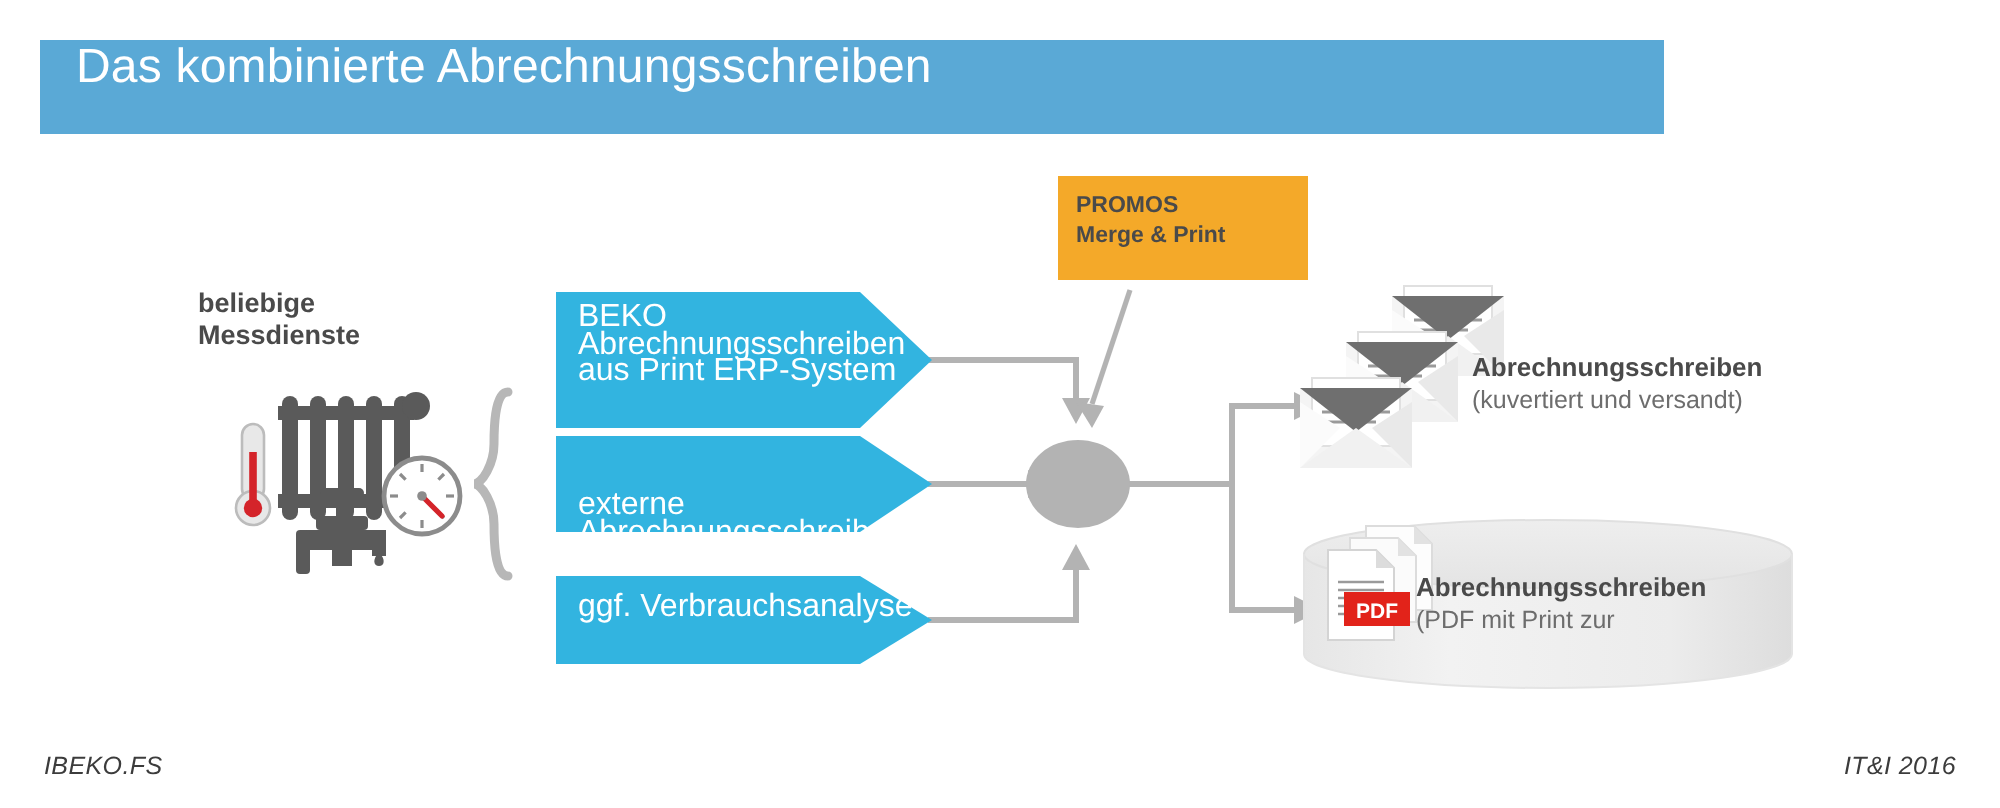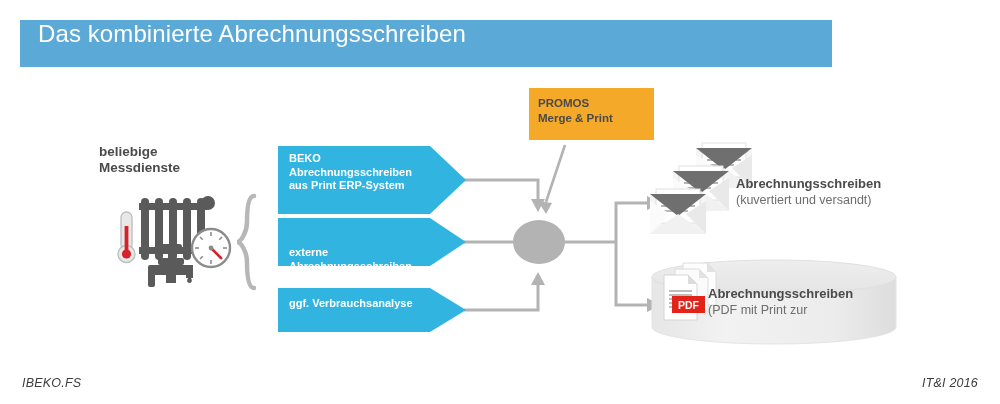--- a/index.html
+++ b/index.html
@@ -59,22 +59,22 @@
     left: 538px; top: 96px;
     font-size: 11.5px;
     font-weight: bold;
     line-height: 14.5px;
     color: #4a4a4a;
   }
 
   .arrow-text {
     position: absolute;
     color: #ffffff;
-    font-size: 11px;
-    font-weight: bold;
+    font-size: 16px;
+    font-weight: normal;
     line-height: 13.5px;
     white-space: nowrap;
   }
   .arrow-text-1 { left: 289px; top: 152px; }
   .arrow-text-2 { left: 289px; top: 226px; margin-top: 20px; }
   .arrow-text-3 { left: 289px; top: 297px; }
 
   .out-label {
     position: absolute;
     line-height: 16px;

